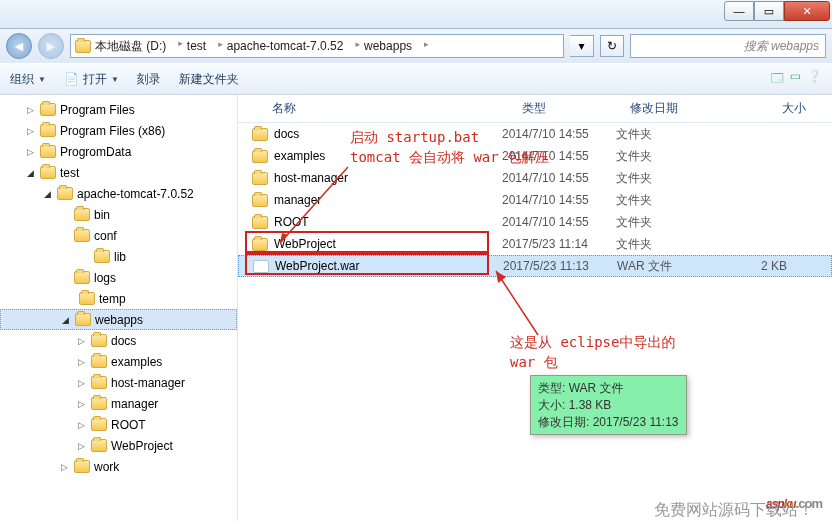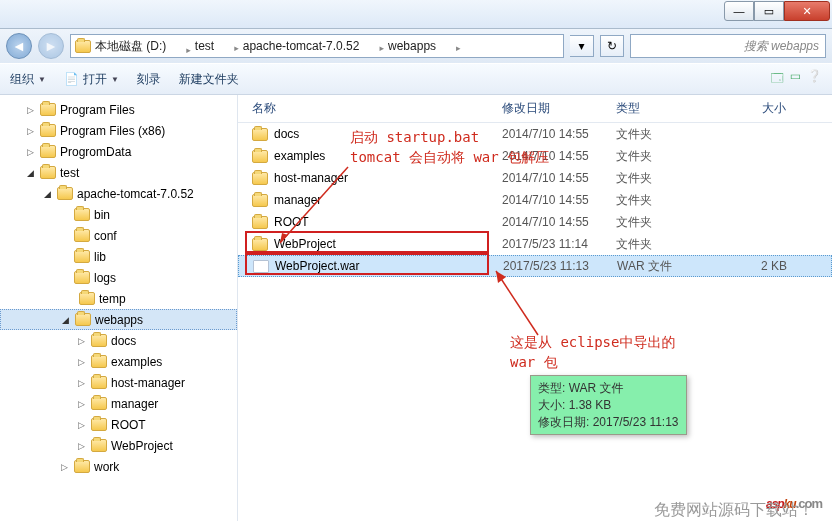--- a/index.html
+++ b/index.html
@@ -7,21 +7,21 @@
 
 .titlebar { height: 29px; background: linear-gradient(#f0f6fc, #dde9f7); display: flex; justify-content: flex-end; padding-right: 2px; border-bottom: 1px solid #aabbcc; }
 .win-btn-group { display: flex; gap: 0; margin-top: 1px; }
 .win-btn { width: 30px; height: 20px; border: 1px solid #8899aa; background: linear-gradient(#fff,#e0e8f0); text-align: center; line-height: 18px; font-size: 11px; }
 .win-btn.min { border-top-left-radius: 3px; border-bottom-left-radius: 3px; }
 .win-btn.close { background: linear-gradient(#e87b6b,#c8402d); color: #fff; border-top-right-radius: 3px; border-bottom-right-radius: 3px; width: 46px; border-color: #a03020; }
 
 .addr-row { height: 34px; display: flex; align-items: center; padding: 3px 6px; background: linear-gradient(#eef4fb,#dfe9f5); gap: 6px; }
 .nav-btn { width: 26px; height: 26px; border-radius: 50%; background: radial-gradient(#bcd4ee,#7fa8d4); border: 1px solid #6b90b8; display: flex; align-items: center; justify-content: center; color: #fff; font-size: 14px; }
 .addr-bar { flex: 1; height: 24px; border: 1px solid #8fa8c4; background: #fff; display: flex; align-items: center; padding: 0 4px; gap: 4px; }
-.crumb { color: #222; display: flex; align-items: flex-end; gap: 20px; }
+.crumb { color: #222; display: flex; align-items: flex-start; gap: 12px; }
 .crumb .sep { color: #888; font-size: 9px; }
 .addr-ref { width: 24px; height: 22px; border: 1px solid #8fa8c4; border-left: none; background: linear-gradient(#fff,#e6eef8); display: flex; align-items: center; justify-content: center; }
 .search-box { width: 196px; height: 24px; border: 1px solid #8fa8c4; background: #fff; display: flex; align-items: center; padding: 0 6px; color: #888; font-style: italic; justify-content: flex-end; }
 
 .toolbar { height: 32px; background: linear-gradient(#f7fbff,#e6eef8); border-top: 1px solid #fff; border-bottom: 1px solid #cbd6e4; display: flex; align-items: center; padding: 0 10px; gap: 18px; color: #1b3a5e; }
 .toolbar-item { display: flex; align-items: center; gap: 4px; }
 .dd { font-size: 8px; color: #445; }
 .view-icons { margin-left: auto; display: flex; gap: 6px; color: #4a6; }
 
 .main { display: flex; height: 426px; }
@@ -29,21 +29,21 @@
 .tree-item { display: flex; align-items: center; height: 21px; padding-left: 8px; gap: 4px; white-space: nowrap; }
 .tree-item.selected { background: #d4e6f7; border: 1px dotted #6a9acf; }
 .tri { width: 11px; height: 11px; display: inline-flex; align-items: center; justify-content: center; font-size: 9px; color: #666; }
 .tri.open { color: #333; }
 .folder-icon { width: 16px; height: 13px; background: linear-gradient(#ffe9a8,#f5c84e); border: 1px solid #d4a940; border-radius: 2px; position: relative; }
 .folder-icon::before { content:''; position:absolute; top:-3px; left:1px; width:6px; height:3px; background:#f5d878; border:1px solid #d4a940; border-bottom:none; border-radius:2px 2px 0 0; }
 
 .content { flex: 1; background: #fff; position: relative; }
 .col-head { height: 28px; display: flex; align-items: center; border-bottom: 1px solid #e3e9f1; padding-left: 14px; }
 .col-head .ch { color: #2a4a7a; }
-.ch-name { width: 250px; }
+.ch-name { width: 250px; margin-left: 20px; }
 .ch-date { width: 114px; }
 .ch-type { width: 108px; }
 .ch-size { width: 62px; text-align: right; }
 
 .file-row { height: 22px; display: flex; align-items: center; padding-left: 14px; position: relative; }
 .file-row.selected { background: #cde6fb; border: 1px dotted #5a9ad0; }
 .file-row .name-cell { width: 250px; display: flex; align-items: center; gap: 6px; }
 .file-row .date-cell { width: 114px; color: #555; }
 .file-row .type-cell { width: 108px; color: #555; }
 .file-row .size-cell { width: 62px; text-align: right; color: #555; }
@@ -147,21 +147,21 @@
       <div class="tree-item" style="padding-left: 59px;">
         <span class="tri "></span>
         <span class="folder-icon"></span>
         <span>bin</span>
       </div>
       <div class="tree-item" style="padding-left: 59px;">
         <span class="tri "></span>
         <span class="folder-icon"></span>
         <span>conf</span>
       </div>
-      <div class="tree-item" style="padding-left: 59px;">
+      <div class="tree-item" style="padding-left: 79px;">
         <span class="tri "></span>
         <span class="folder-icon"></span>
         <span>lib</span>
       </div>
       <div class="tree-item" style="padding-left: 59px;">
         <span class="tri "></span>
         <span class="folder-icon"></span>
         <span>logs</span>
       </div>
       <div class="tree-item" style="padding-left: 64px;">
@@ -207,22 +207,22 @@
       <div class="tree-item" style="padding-left: 59px;">
         <span class="tri ">▷</span>
         <span class="folder-icon"></span>
         <span>work</span>
       </div>
     </div>
 
   <div class="content">
     <div class="col-head">
       <div class="ch ch-name">名称</div>
+      <div class="ch ch-type">类型</div>
       <div class="ch ch-date">修改日期</div>
-      <div class="ch ch-type">类型</div>
       <div class="ch ch-size">大小</div>
     </div>
     <div id="files">
         <div class="file-row">
           <div class="name-cell">
             <span class="folder-icon file-icon"></span>
             <span>docs</span>
           </div>
           <div class="date-cell">2014/7/10 14:55</div>
           <div class="type-cell">文件夹</div>

